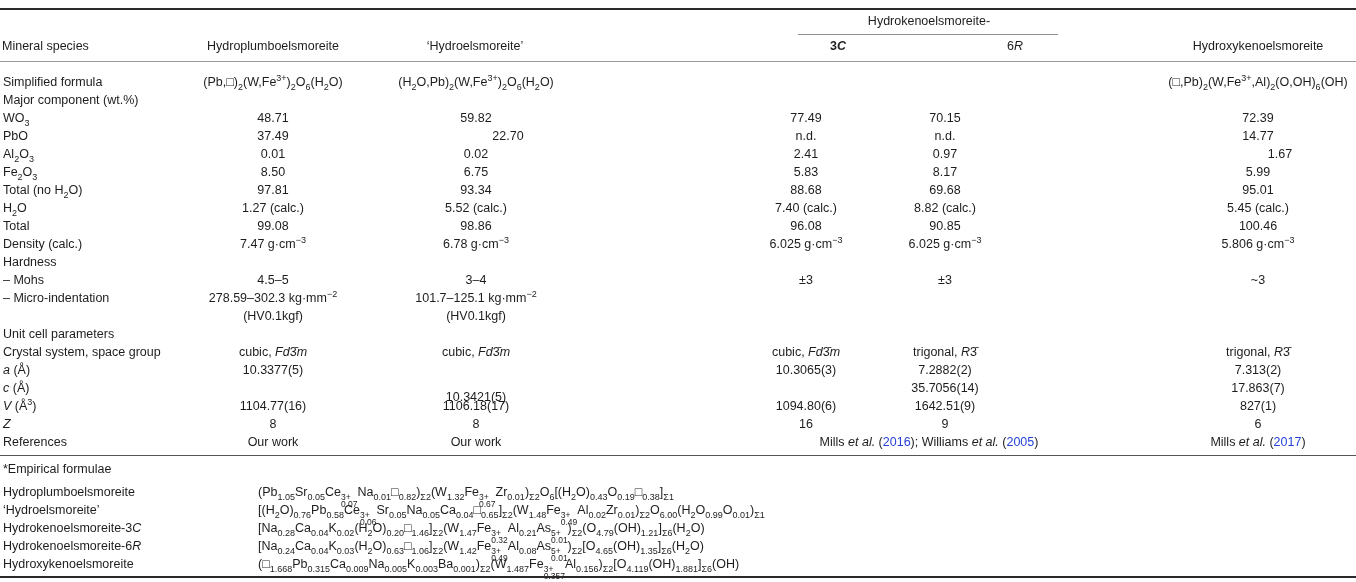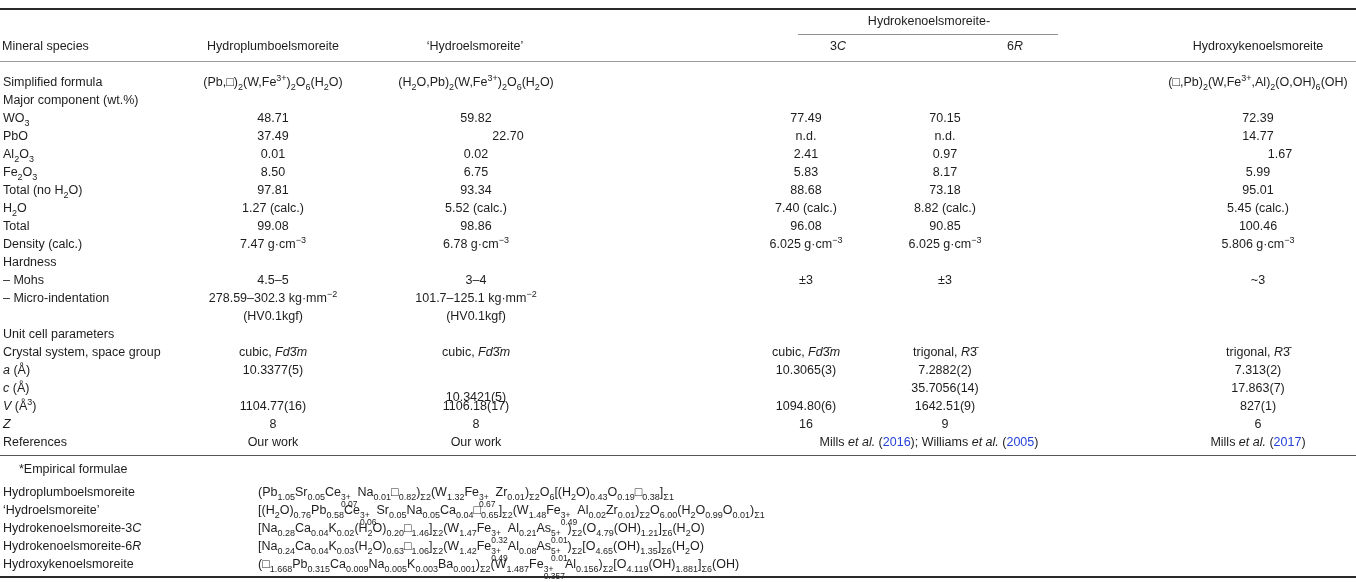--- a/index.html
+++ b/index.html
@@ -9,39 +9,39 @@
   .rule-top{top:8px;height:2px;}
   .rule-group{top:34px;left:798px;width:260px;height:1px;background:#8f8f8f;}
   .rule-hdr{top:61px;height:1px;background:#9a9a9a;}
   .rule-foot{top:455px;height:1px;background:#555;}
   .rule-bottom{top:576px;height:2px;}
   .hdr-group{position:absolute;top:14px;left:929px;transform:translateX(-50%);white-space:nowrap;}
   .hcell{position:absolute;top:39px;white-space:nowrap;}
   .trow{position:absolute;left:0;width:1356px;height:18px;}
   .cell{position:absolute;top:0;line-height:18px;white-space:nowrap;}
   .center{transform:translateX(-50%);}
-  .foot-title{position:absolute;top:460px;left:19px;line-height:18px;}
+  .foot-title{position:absolute;top:460px;left:3px;line-height:18px;}
   sub,sup{font-size:9px;line-height:0;}
   i{font-style:italic;}
   .stk{display:inline-flex;flex-direction:column;align-items:flex-start;font-size:8.5px;
        line-height:7.2px;vertical-align:-4px;}
   .link{color:var(--link,#2442d9);}
 </style>
 </head>
 <body>
 
 <div class="page">
   <div class="rule rule-top"></div>
   <div class="hdr-group">Hydrokenoelsmoreite-</div>
   <div class="rule rule-group"></div>
   <div id="hdr-row">
       <div class="hcell" style="left: 2px;">Mineral species</div>
       <div class="hcell center" style="left: 273px;">Hydroplumboelsmoreite</div>
       <div class="hcell center" style="left: 475px;">‘Hydroelsmoreite’</div>
-      <div class="hcell center" style="left: 838px;">3<i>C</i></div>
+      <div class="hcell center" style="left: 838px; font-weight: bold;">3<i>C</i></div>
       <div class="hcell center" style="left: 1015px;">6<i>R</i></div>
       <div class="hcell center" style="left: 1258px;">Hydroxykenoelsmoreite</div>
     </div>
   <div class="rule rule-hdr"></div>
   <div id="tbody">
       <div class="trow" style="top: 73px;">
         <div class="cell" style="left: 3px;">Simplified formula</div>
         <div class="cell center" style="left: 273px;">(Pb,□)<sub>2</sub>(W,Fe<sup>3+</sup>)<sub>2</sub>O<sub>6</sub>(H<sub>2</sub>O)</div>
         <div class="cell center" style="left: 476px;">(H<sub>2</sub>O,Pb)<sub>2</sub>(W,Fe<sup>3+</sup>)<sub>2</sub>O<sub>6</sub>(H<sub>2</sub>O)</div>
         <div class="cell center" style="left: 1258px;">(□,Pb)<sub>2</sub>(W,Fe<sup>3+</sup>,Al)<sub>2</sub>(O,OH)<sub>6</sub>(OH)</div>
@@ -79,21 +79,21 @@
         <div class="cell center" style="left: 476px;">6.75</div>
         <div class="cell center" style="left: 806px;">5.83</div>
         <div class="cell center" style="left: 945px;">8.17</div>
         <div class="cell center" style="left: 1258px;">5.99</div>
       </div>
       <div class="trow" style="top: 181px;">
         <div class="cell" style="left: 3px;">Total (no H<sub>2</sub>O)</div>
         <div class="cell center" style="left: 273px;">97.81</div>
         <div class="cell center" style="left: 476px;">93.34</div>
         <div class="cell center" style="left: 806px;">88.68</div>
-        <div class="cell center" style="left: 945px;">73.18</div>
+        <div class="cell center" style="left: 945px;">69.68</div>
         <div class="cell center" style="left: 1258px;">95.01</div>
       </div>
       <div class="trow" style="top: 199px;">
         <div class="cell" style="left: 3px;">H<sub>2</sub>O</div>
         <div class="cell center" style="left: 273px;">1.27 (calc.)</div>
         <div class="cell center" style="left: 476px;">5.52 (calc.)</div>
         <div class="cell center" style="left: 806px;">7.40 (calc.)</div>
         <div class="cell center" style="left: 945px;">8.82 (calc.)</div>
         <div class="cell center" style="left: 1258px;">5.45 (calc.)</div>
       </div>

